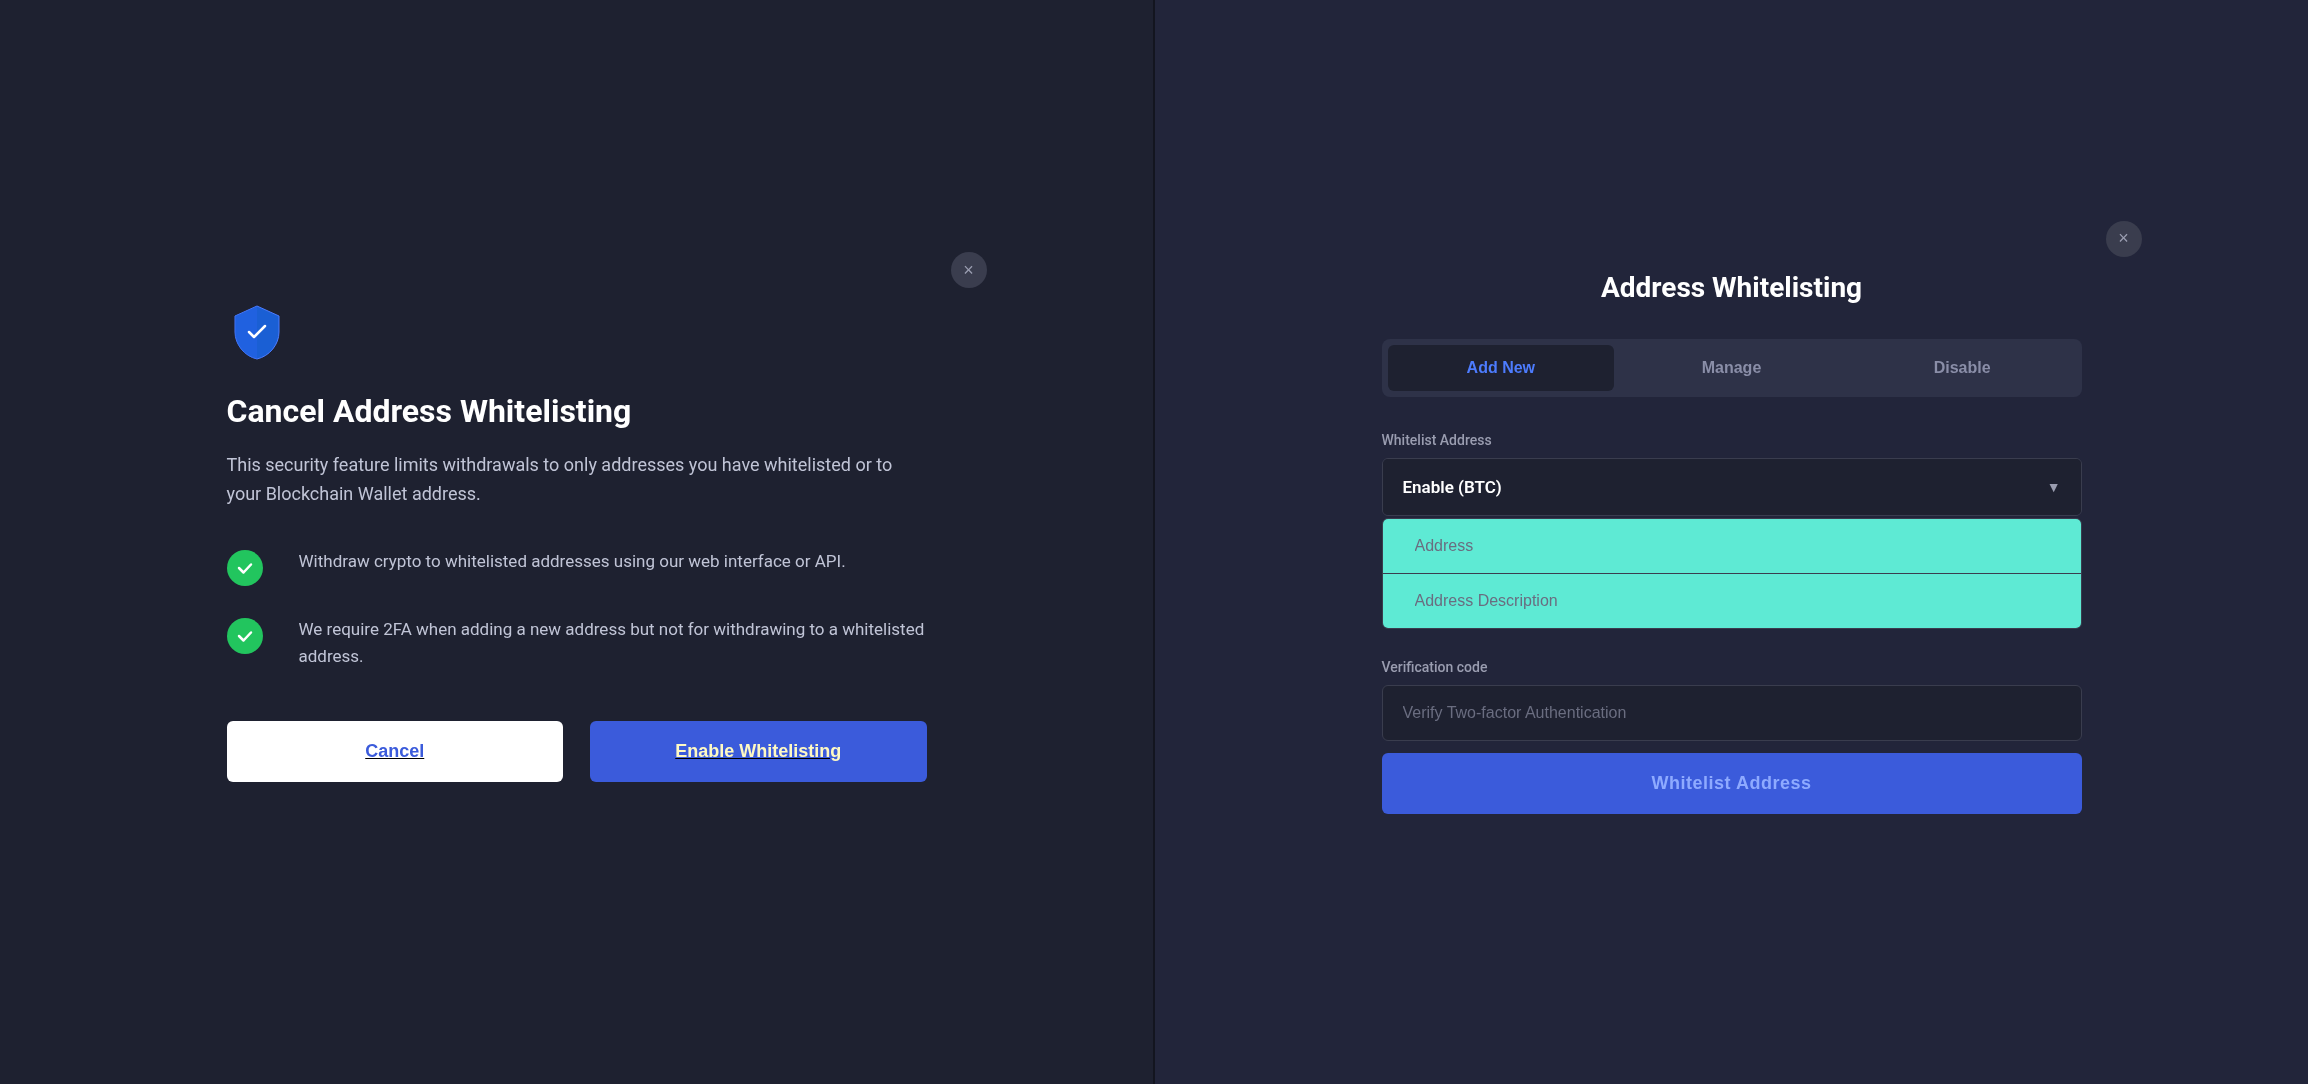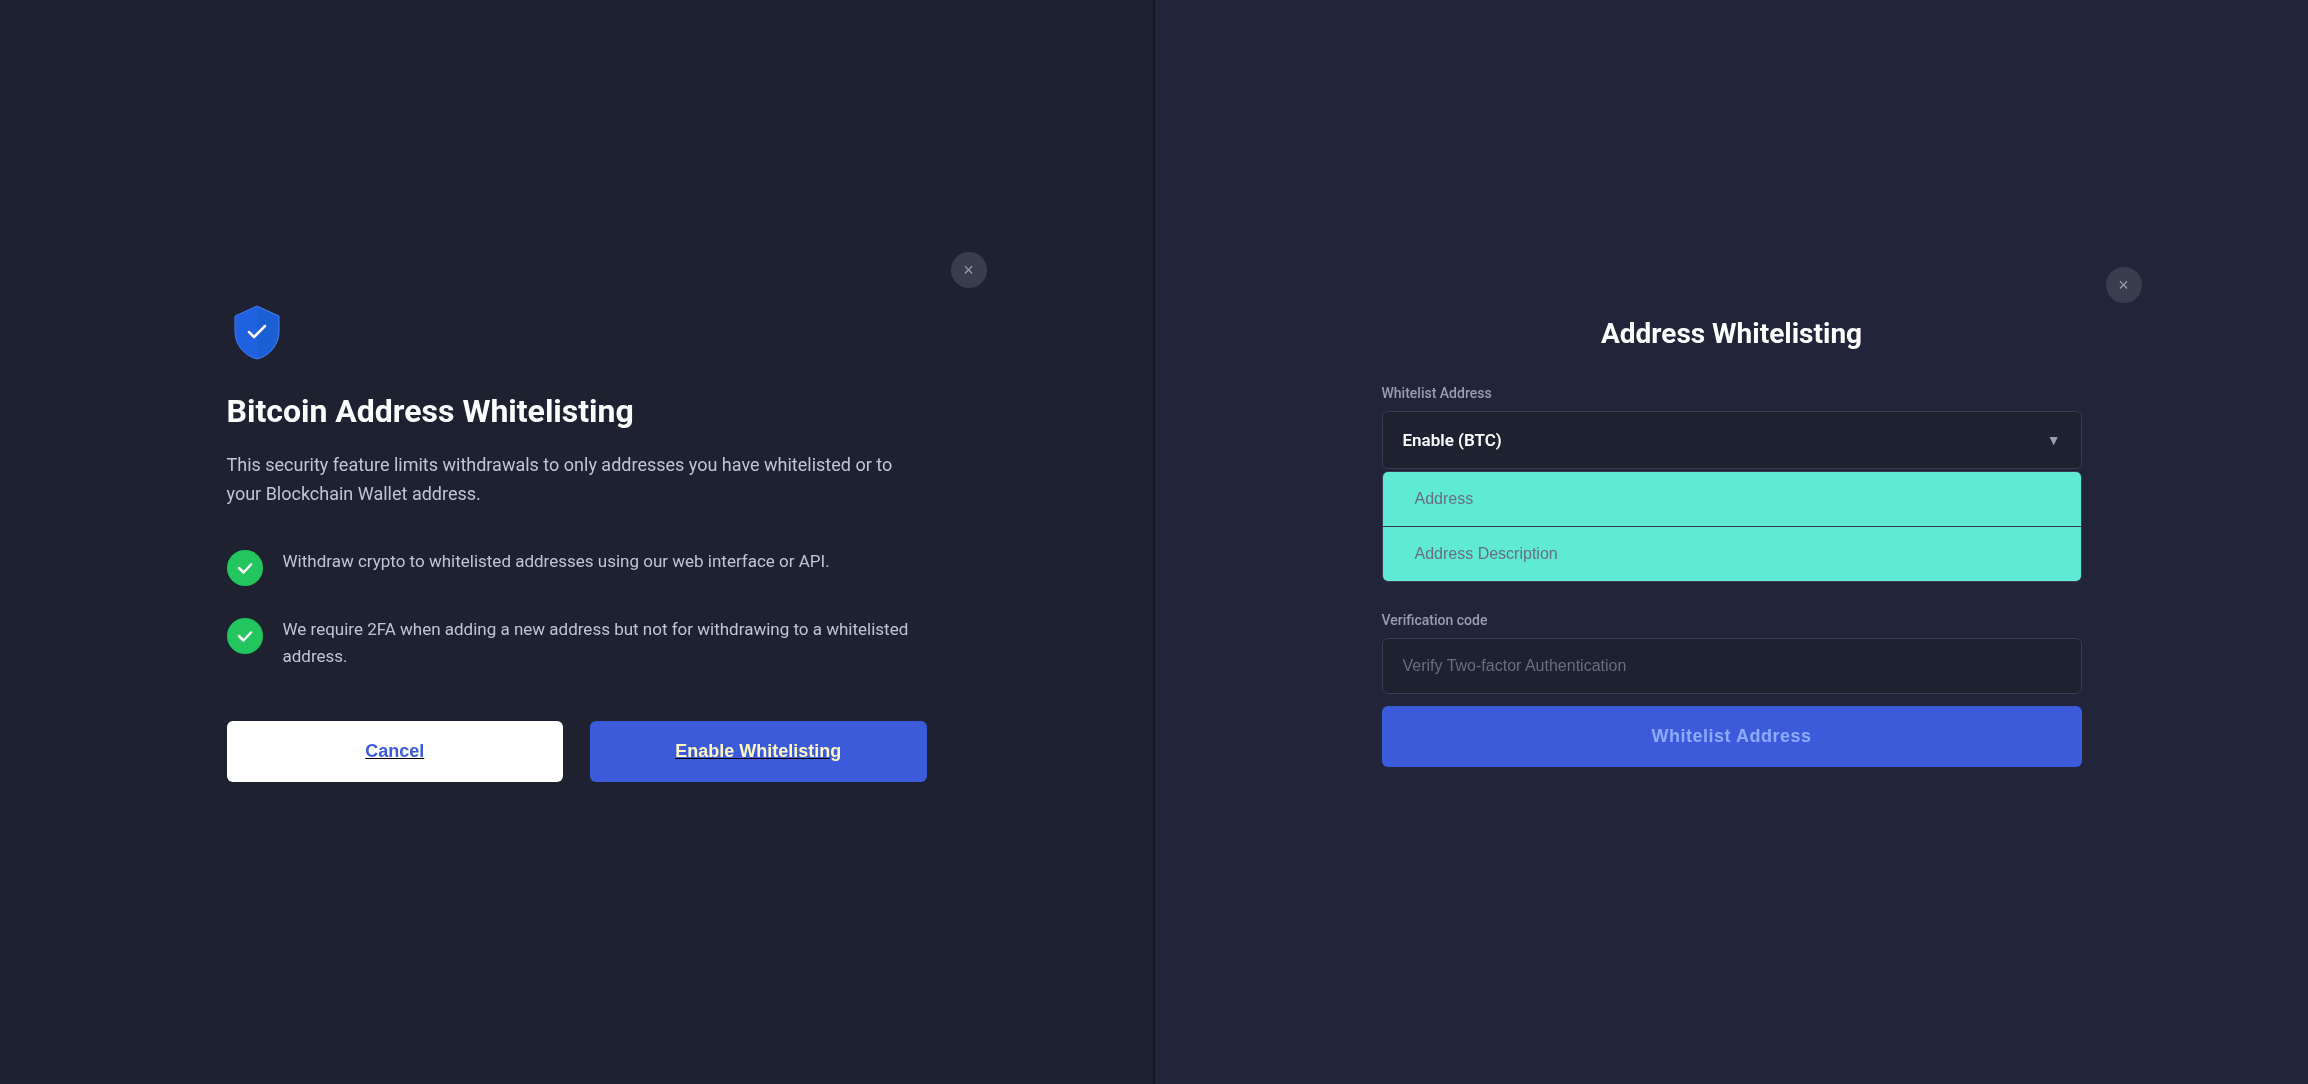--- a/index.html
+++ b/index.html
@@ -81,21 +81,21 @@
       line-height: 1.6;
     }
 
     .feature-list {
       margin-bottom: 50px;
     }
 
     .feature-item {
       display: flex;
       align-items: flex-start;
-      gap: 20px;
+      gap: 36px;
       margin-bottom: 30px;
     }
 
     .check-circle {
       width: 36px;
       height: 36px;
       background-color: #22c55e;
       border-radius: 50%;
       display: flex;
       align-items: center;
@@ -323,21 +323,21 @@
       <button class="close-btn-left">×</button>
 
       <div class="shield-icon">
         <svg viewBox="0 0 60 60" fill="none" xmlns="http://www.w3.org/2000/svg">
           <path d="M30 4L8 14v16c0 12.5 9.5 24.2 22 27 12.5-2.8 22-14.5 22-27V14L30 4z" fill="#1a5fd4" stroke="#4d7cfe" stroke-width="1"></path>
           <path d="M30 4L8 14v16c0 12.5 9.5 24.2 22 27" fill="#2563eb" opacity="0.5"></path>
           <path d="M22 30l5 5 11-11" stroke="white" stroke-width="2.5" stroke-linecap="round" stroke-linejoin="round"></path>
         </svg>
       </div>
 
-      <h1 class="modal-title">Bitcoin Address Whitelisting</h1>
+      <h1 class="modal-title">Cancel Address Whitelisting</h1>
       <p class="modal-description">This security feature limits withdrawals to only addresses you have whitelisted or to your Blockchain Wallet address.</p>
 
       <div class="feature-list">
         <div class="feature-item">
           <div class="check-circle">
             <svg viewBox="0 0 20 20" fill="none">
               <path d="M4 10l4.5 4.5 7.5-8" stroke="white" stroke-width="2.5" stroke-linecap="round" stroke-linejoin="round"></path>
             </svg>
           </div>
           <span class="feature-text">Withdraw crypto to whitelisted addresses using our web interface or API.</span>
@@ -360,20 +360,25 @@
   </div>
 
   <div class="divider"></div>
 
   <div class="right-panel">
     <div class="right-modal">
       <button class="close-btn-right">×</button>
 
       <h2 class="right-modal-title">Address Whitelisting</h2>
 
+      <div class="tab-group">
+        <button class="tab active">Add New</button>
+        <button class="tab">Manage</button>
+        <button class="tab">Disable</button>
+      </div>
 
       <div class="field-label">Whitelist Address</div>
 
       <div class="currency-select-container">
         <div class="currency-select">
           <span>Enable (BTC)</span>
           <span class="arrow">▼</span>
         </div>
       </div>
 

